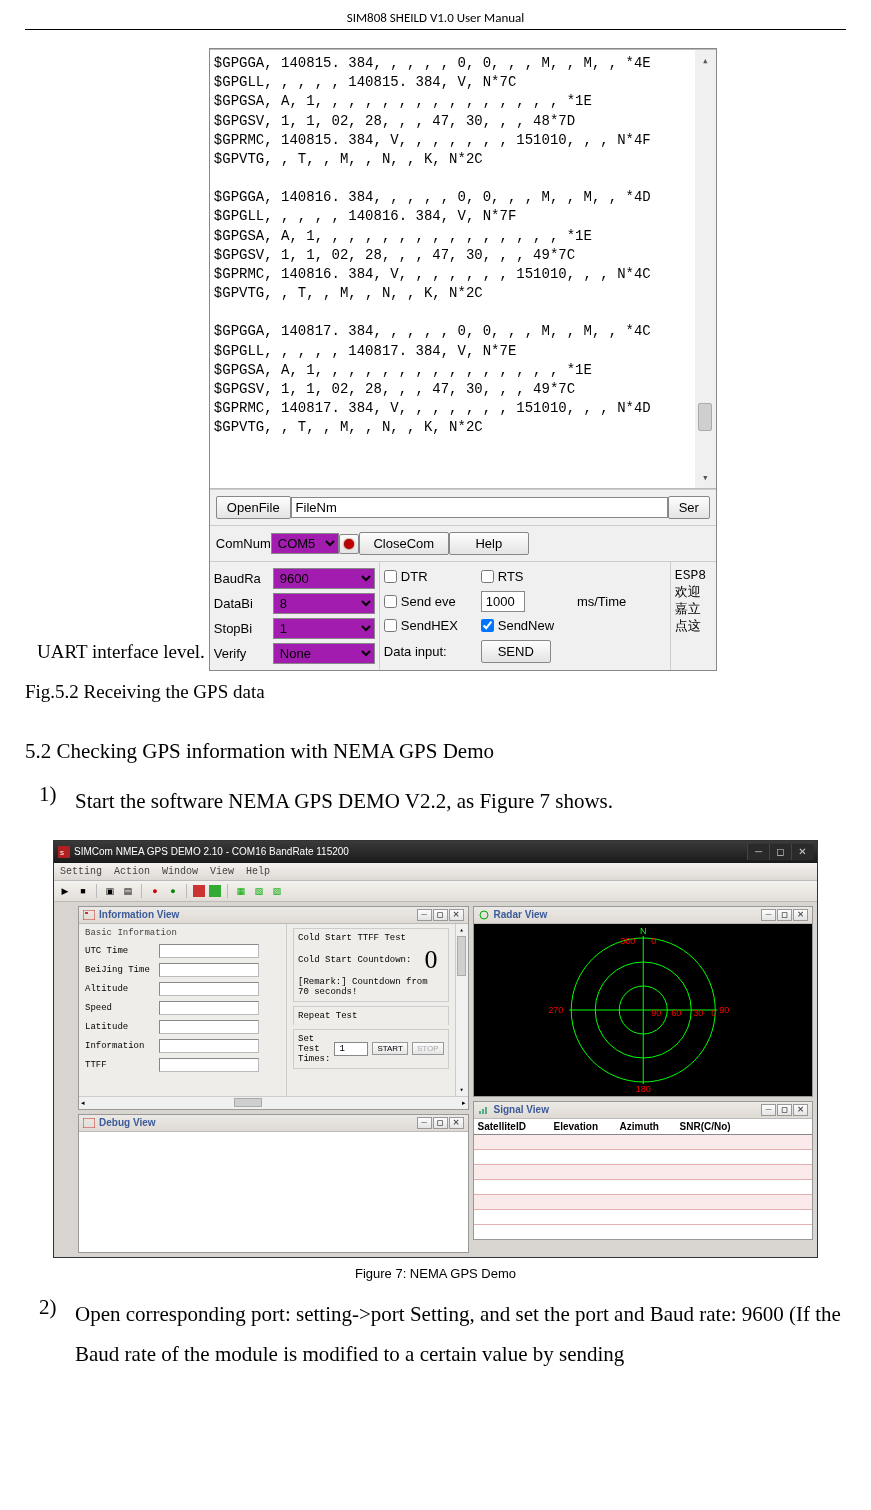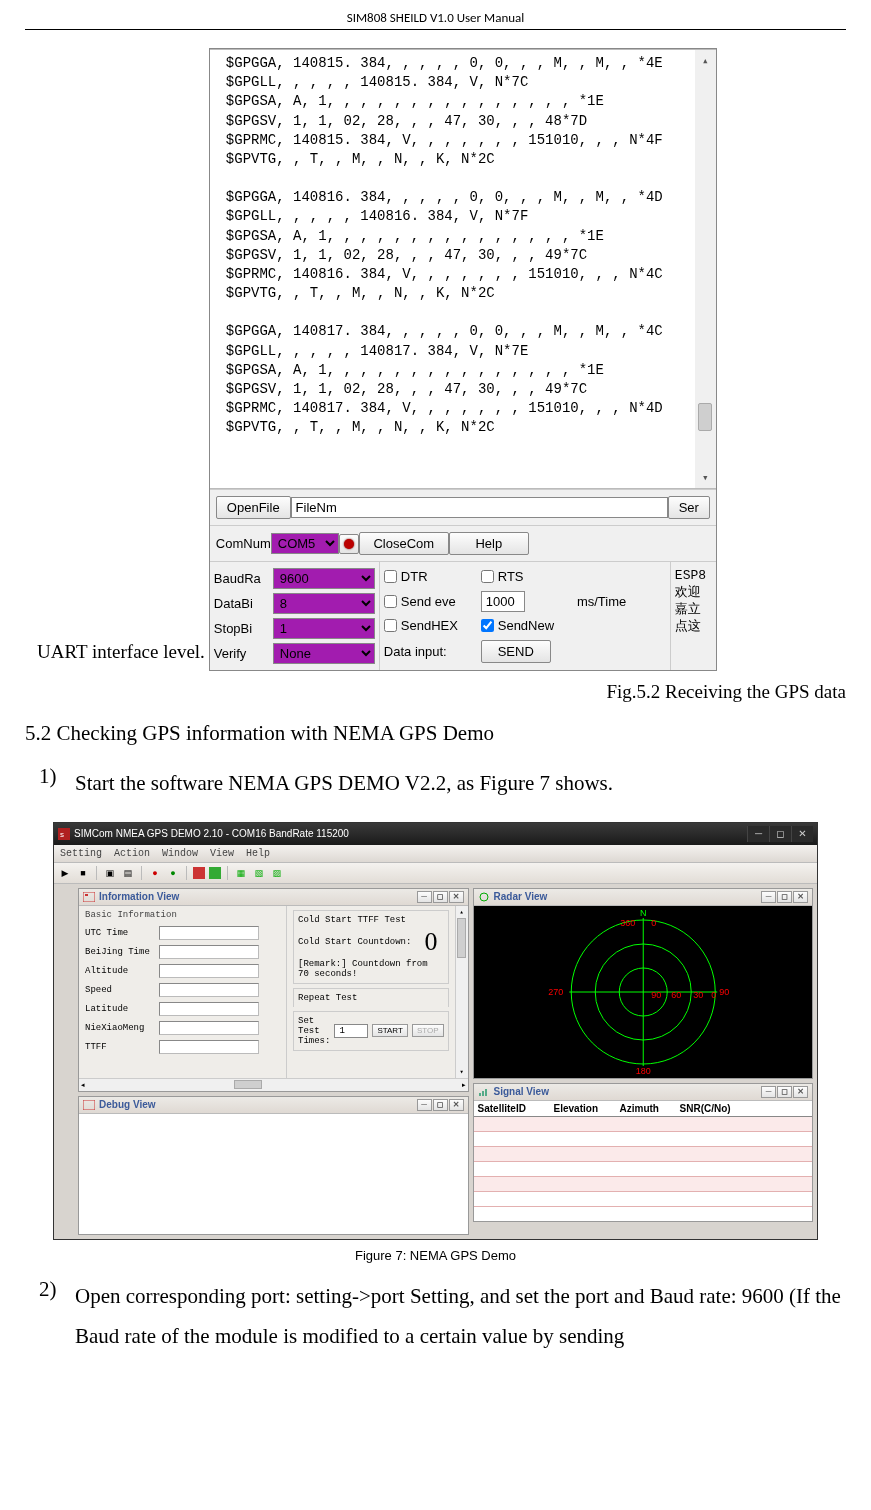--- a/index.html
+++ b/index.html
@@ -59,21 +59,20 @@
     border: 1px solid #bbb;
     border-left: none;
     border-right: none;
     display: flex;
   }
   .sscom-lines {
     padding: 4px 10px 4px 4px;
     flex: 1;
     white-space: pre;
     line-height: 1.37;
-    margin-left: 12px;
   }
   .sscom-scroll {
     width: 21px;
     background: #f0f0f0;
     display: flex;
     flex-direction: column;
     align-items: center;
     justify-content: space-between;
     padding: 4px 0;
   }
@@ -152,24 +151,24 @@
   .sscom-right {
     width: 45px;
     padding: 6px 4px;
     font-family: "SimSun","Courier New",monospace;
     line-height: 1.3;
   }
   .chk { display: inline-flex; align-items: center; gap: 4px; }
   .chk input { width: 13px; height: 13px; }
   
   .fig-caption {
-    text-align: right;
+    text-align: left;
     font-family: "Times New Roman", serif;
     font-size: 19px;
-    margin: 10px 0 18px;
+    margin: 10px 0 36px;
   }
   .section-heading {
     font-family: "Times New Roman", serif;
     font-size: 21px;
     margin: 6px 0 18px;
   }
   .step-line {
     font-family: "Times New Roman", serif;
     font-size: 21px;
     margin: 0 0 18px 14px;
@@ -575,21 +574,21 @@
                 </div>
             <div class="info-row">
                   <label>Speed</label>
                   <input style="">
                 </div>
             <div class="info-row">
                   <label>Latitude</label>
                   <input style="">
                 </div>
             <div class="info-row">
-                  <label>NieXiaoMeng</label>
+                  <label>Information</label>
                   <input style="">
                 </div>
             <div class="info-row">
                   <label>TTFF</label>
                   <input style="">
                 </div>
           </div>
           <div class="info-right">
             <div class="cold-block">
               <div>Cold Start TTFF Test</div>

